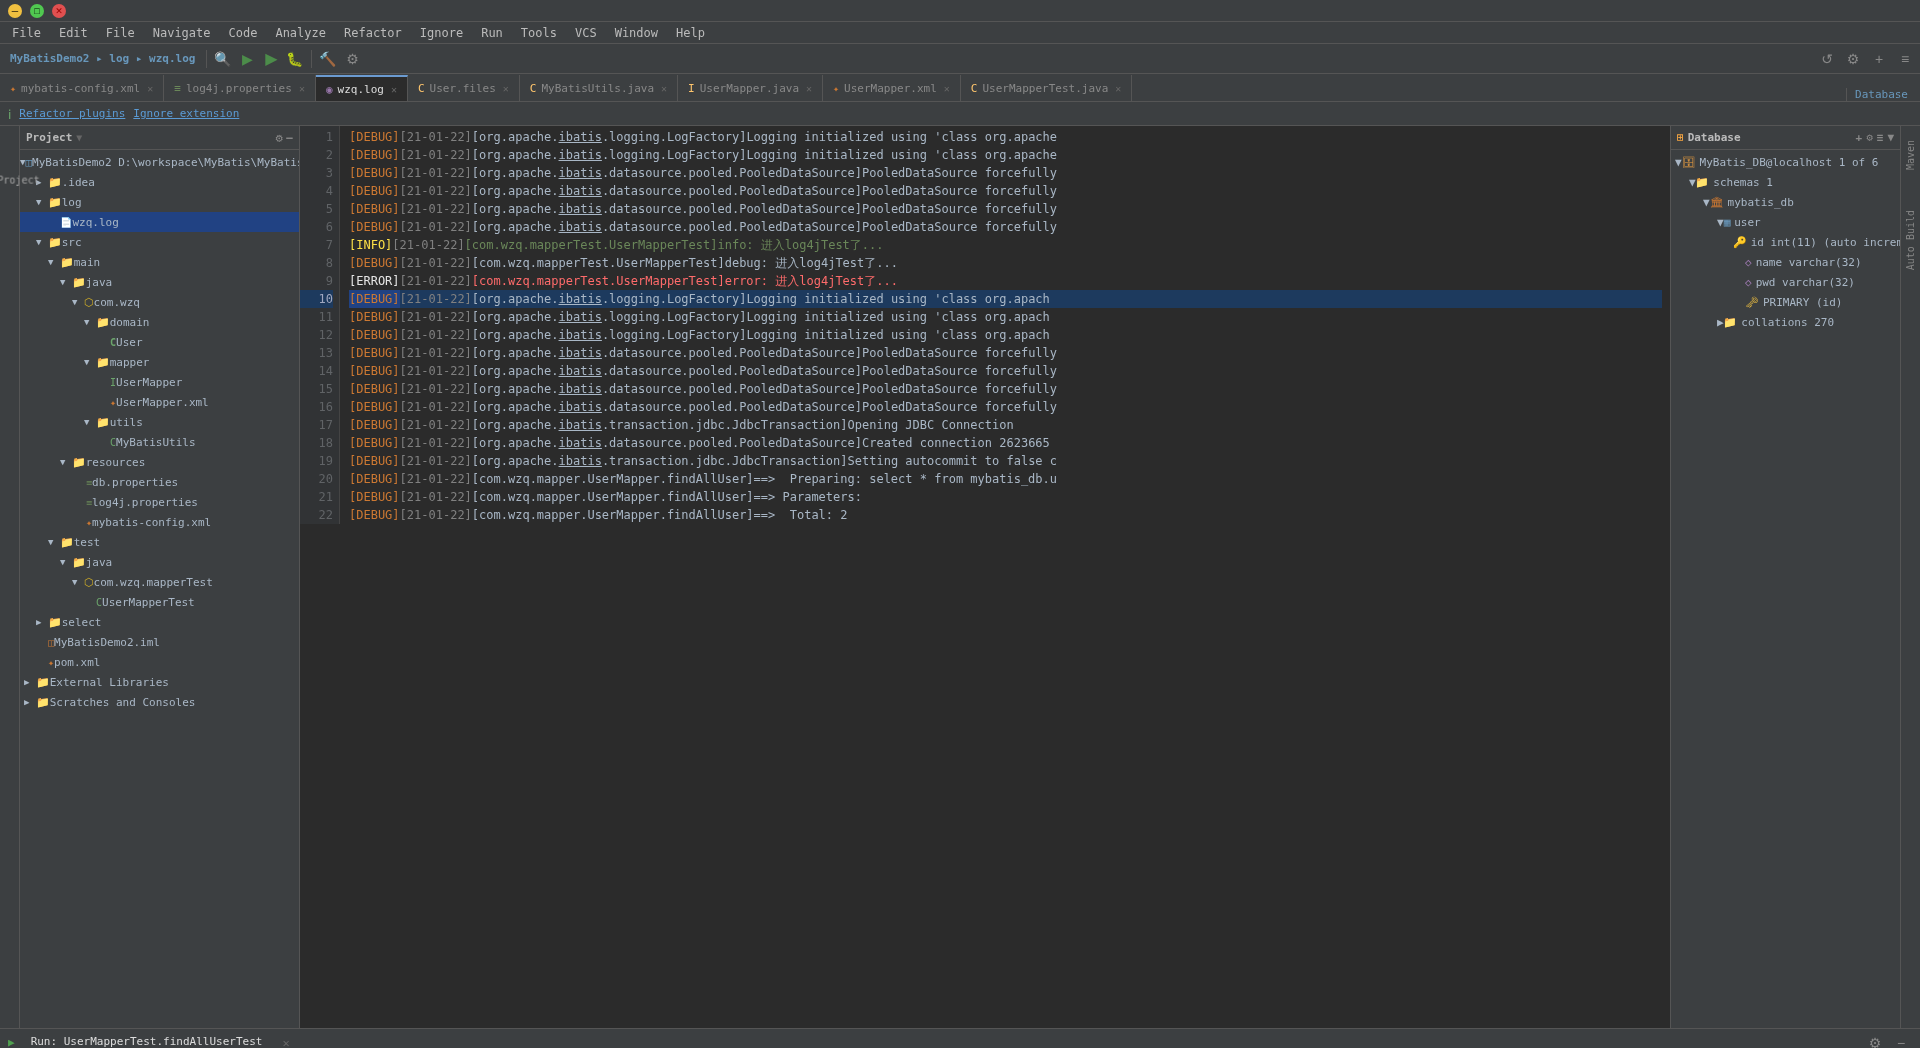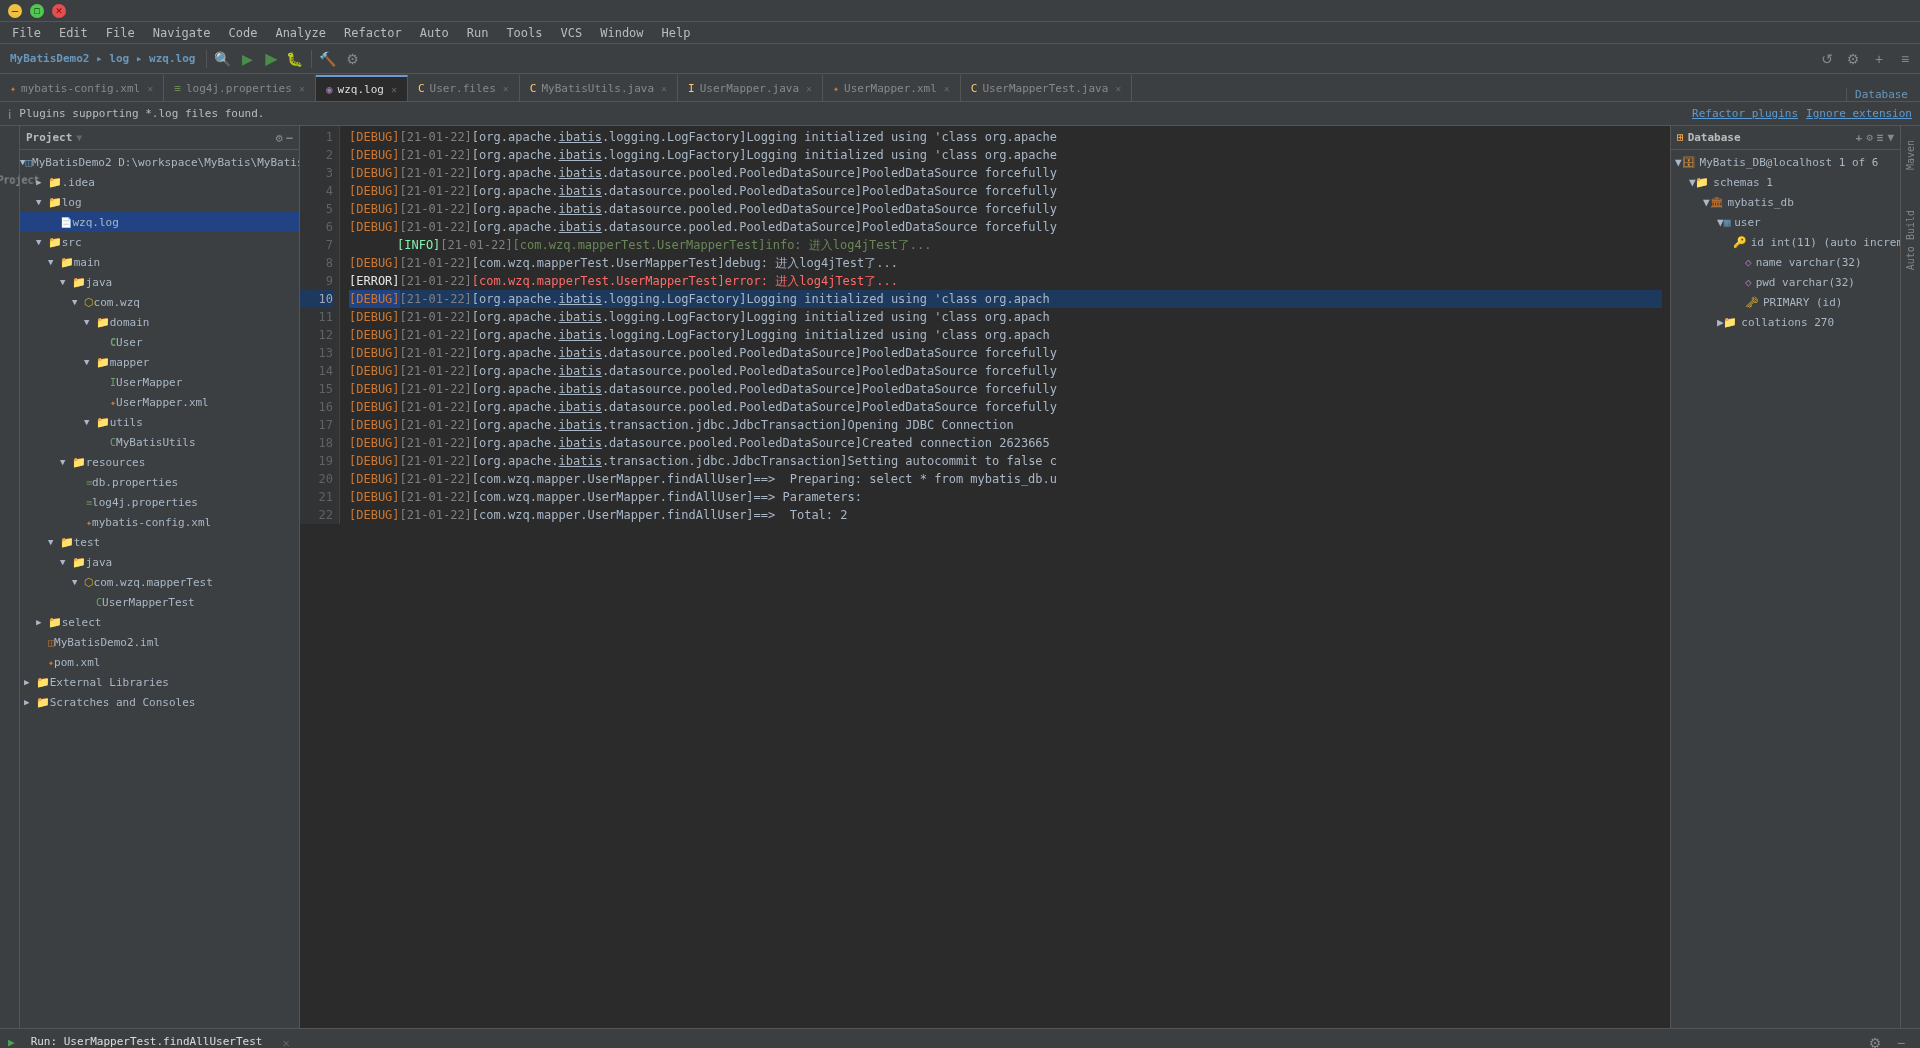--- a/index.html
+++ b/index.html
@@ -330,21 +330,21 @@
 </div>
 
 <div id="menu-bar">
   <span class="menu-item">File</span>
   <span class="menu-item">Edit</span>
   <span class="menu-item">File</span>
   <span class="menu-item">Navigate</span>
   <span class="menu-item">Code</span>
   <span class="menu-item">Analyze</span>
   <span class="menu-item">Refactor</span>
-  <span class="menu-item">Auto</span>
+  <span class="menu-item">Ignore</span>
   <span class="menu-item">Run</span>
   <span class="menu-item">Tools</span>
   <span class="menu-item">VCS</span>
   <span class="menu-item">Window</span>
   <span class="menu-item">Help</span>
 </div>
 
 <div id="toolbar">
   <span style="color:#6897bb; font-size:11px; font-weight:bold; padding: 0 6px;">
     <span style="cursor:pointer;">MyBatisDemo2</span>
@@ -410,21 +410,20 @@
     <span>UserMapperTest.java</span>
     <span class="tab-close">✕</span>
   </div>
   <div style="margin-left:auto; display:flex; align-items:center; padding-right:4px;">
     <span style="color:#6897bb; font-size:11px; padding: 0 8px; border-left:1px solid #555;">Database</span>
   </div>
 </div>
 
 <div id="notification-bar">
   <span style="color:#6ba46b; font-size:13px;">ℹ</span>
-  <span class="notif-text">Plugins supporting *.log files found.</span>
   <span class="notif-link">Refactor plugins</span>
   <span class="notif-link">Ignore extension</span>
 </div>
 
 <div class="main-container" style="position:relative;">
 
   <div style="width:20px; background:#3c3f41; border-right:1px solid #555; display:flex; flex-direction:column; align-items:center; padding-top:4px;">
     <span class="side-tab-label active" style="transform: rotate(270deg); white-space:nowrap; font-size:10px; color:#a0a0a0; padding:20px 0; cursor:pointer;">1: Project</span>
   </div>
 
@@ -667,21 +666,21 @@
           <div>22</div>
       </div>
 
       <div id="log-content">
         <div class="log-line log-debug"><span style="color:#cc7832;">[DEBUG]</span><span style="color:#808080;">[21-01-22]</span>[org.apache.<span style="text-decoration:underline;">ibatis</span>.logging.LogFactory]Logging initialized using 'class org.apache</div>
         <div class="log-line log-debug"><span style="color:#cc7832;">[DEBUG]</span><span style="color:#808080;">[21-01-22]</span>[org.apache.<span style="text-decoration:underline;">ibatis</span>.logging.LogFactory]Logging initialized using 'class org.apache</div>
         <div class="log-line log-debug"><span style="color:#cc7832;">[DEBUG]</span><span style="color:#808080;">[21-01-22]</span>[org.apache.<span style="text-decoration:underline;">ibatis</span>.datasource.pooled.PooledDataSource]PooledDataSource forcefully</div>
         <div class="log-line log-debug"><span style="color:#cc7832;">[DEBUG]</span><span style="color:#808080;">[21-01-22]</span>[org.apache.<span style="text-decoration:underline;">ibatis</span>.datasource.pooled.PooledDataSource]PooledDataSource forcefully</div>
         <div class="log-line log-debug"><span style="color:#cc7832;">[DEBUG]</span><span style="color:#808080;">[21-01-22]</span>[org.apache.<span style="text-decoration:underline;">ibatis</span>.datasource.pooled.PooledDataSource]PooledDataSource forcefully</div>
         <div class="log-line log-debug"><span style="color:#cc7832;">[DEBUG]</span><span style="color:#808080;">[21-01-22]</span>[org.apache.<span style="text-decoration:underline;">ibatis</span>.datasource.pooled.PooledDataSource]PooledDataSource forcefully</div>
-        <div class="log-line log-info"><span style="color:#86efac;margin-left:48px;">[INFO]</span><span style="color:#808080;">[21-01-22]</span>[com.wzq.mapperTest.UserMapperTest]info: 进入log4jTest了...</div>
+        <div class="log-line log-info"><span style="color:#fde047;">[INFO]</span><span style="color:#808080;">[21-01-22]</span>[com.wzq.mapperTest.UserMapperTest]info: 进入log4jTest了...</div>
         <div class="log-line log-debug"><span style="color:#cc7832;">[DEBUG]</span><span style="color:#808080;">[21-01-22]</span>[com.wzq.mapperTest.UserMapperTest]debug: 进入log4jTest了...</div>
         <div class="log-line log-error"><span style="color:#e5e5e5;">[ERROR]</span><span style="color:#808080;">[21-01-22]</span>[com.wzq.mapperTest.UserMapperTest]error: 进入log4jTest了...</div>
         <div class="log-line log-debug hl-line"><span style="color:#cc7832; background:#214283;">[DEBUG]</span><span style="color:#808080;">[21-01-22]</span>[org.apache.<span style="text-decoration:underline;">ibatis</span>.logging.LogFactory]Logging initialized using 'class org.apach</div>
         <div class="log-line log-debug"><span style="color:#cc7832;">[DEBUG]</span><span style="color:#808080;">[21-01-22]</span>[org.apache.<span style="text-decoration:underline;">ibatis</span>.logging.LogFactory]Logging initialized using 'class org.apach</div>
         <div class="log-line log-debug"><span style="color:#cc7832;">[DEBUG]</span><span style="color:#808080;">[21-01-22]</span>[org.apache.<span style="text-decoration:underline;">ibatis</span>.logging.LogFactory]Logging initialized using 'class org.apach</div>
         <div class="log-line log-debug"><span style="color:#cc7832;">[DEBUG]</span><span style="color:#808080;">[21-01-22]</span>[org.apache.<span style="text-decoration:underline;">ibatis</span>.datasource.pooled.PooledDataSource]PooledDataSource forcefully</div>
         <div class="log-line log-debug"><span style="color:#cc7832;">[DEBUG]</span><span style="color:#808080;">[21-01-22]</span>[org.apache.<span style="text-decoration:underline;">ibatis</span>.datasource.pooled.PooledDataSource]PooledDataSource forcefully</div>
         <div class="log-line log-debug"><span style="color:#cc7832;">[DEBUG]</span><span style="color:#808080;">[21-01-22]</span>[org.apache.<span style="text-decoration:underline;">ibatis</span>.datasource.pooled.PooledDataSource]PooledDataSource forcefully</div>
         <div class="log-line log-debug"><span style="color:#cc7832;">[DEBUG]</span><span style="color:#808080;">[21-01-22]</span>[org.apache.<span style="text-decoration:underline;">ibatis</span>.datasource.pooled.PooledDataSource]PooledDataSource forcefully</div>
         <div class="log-line log-debug"><span style="color:#cc7832;">[DEBUG]</span><span style="color:#808080;">[21-01-22]</span>[org.apache.<span style="text-decoration:underline;">ibatis</span>.transaction.jdbc.JdbcTransaction]Opening JDBC Connection</div>

